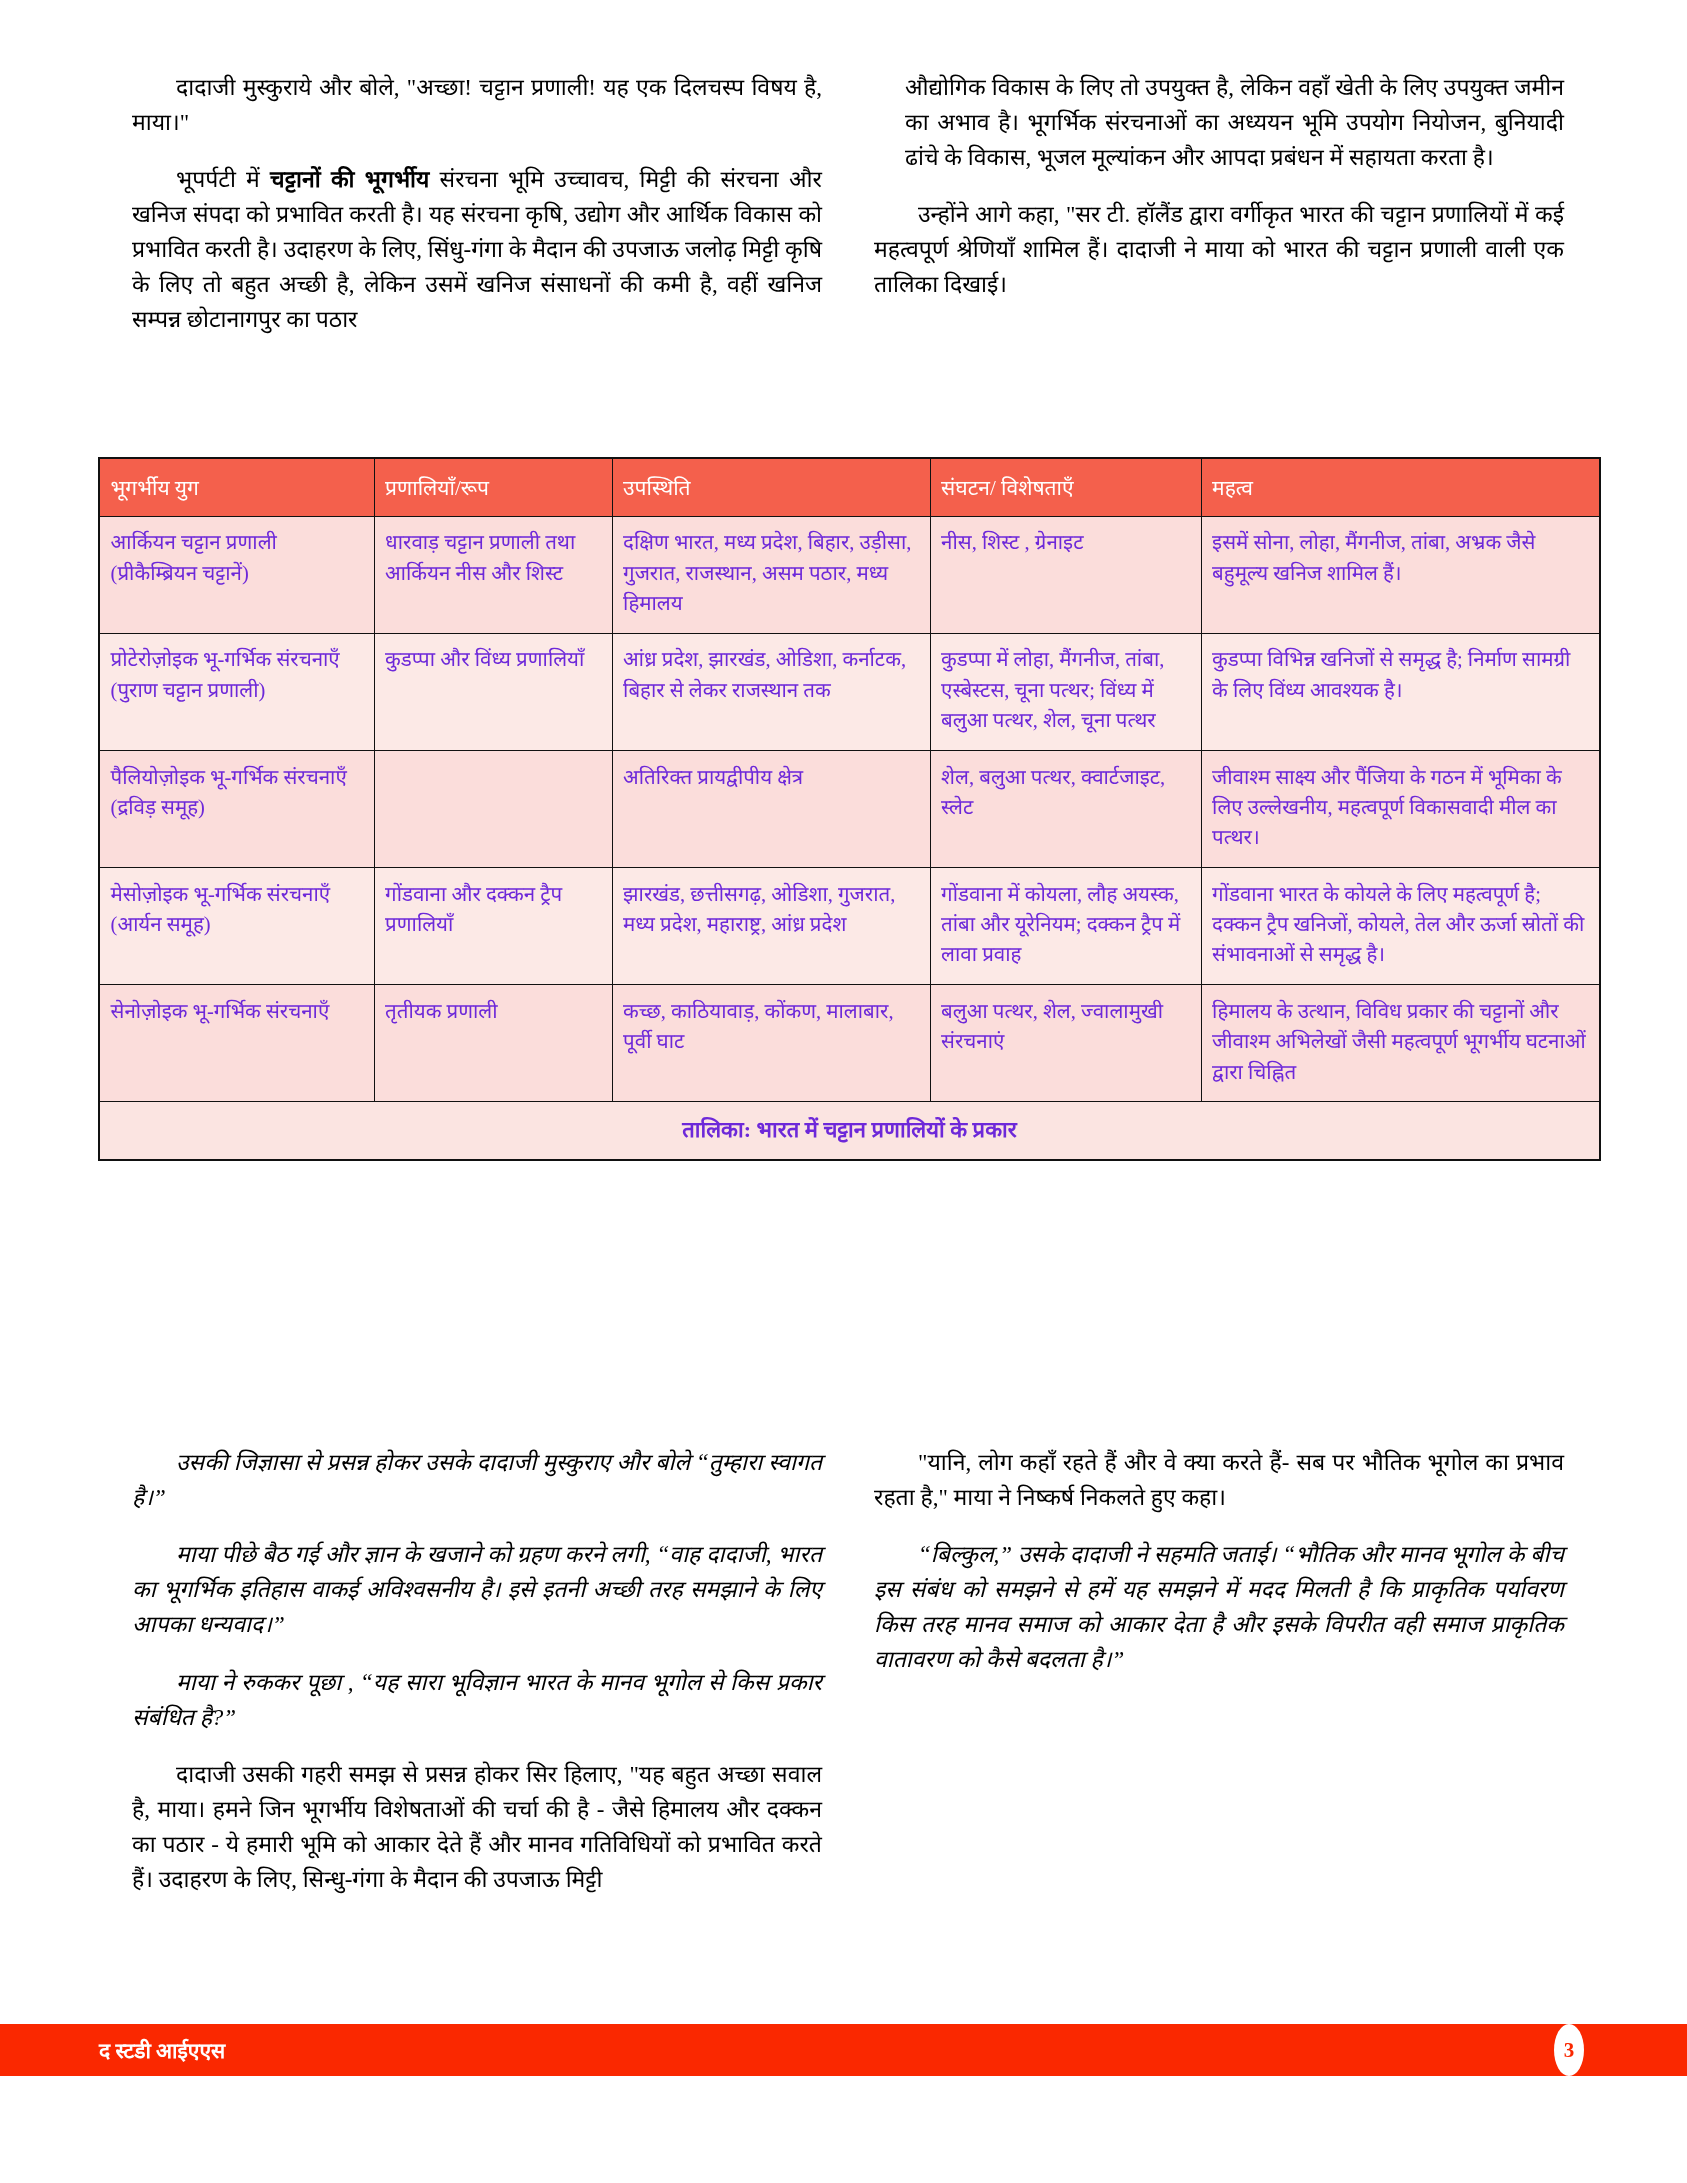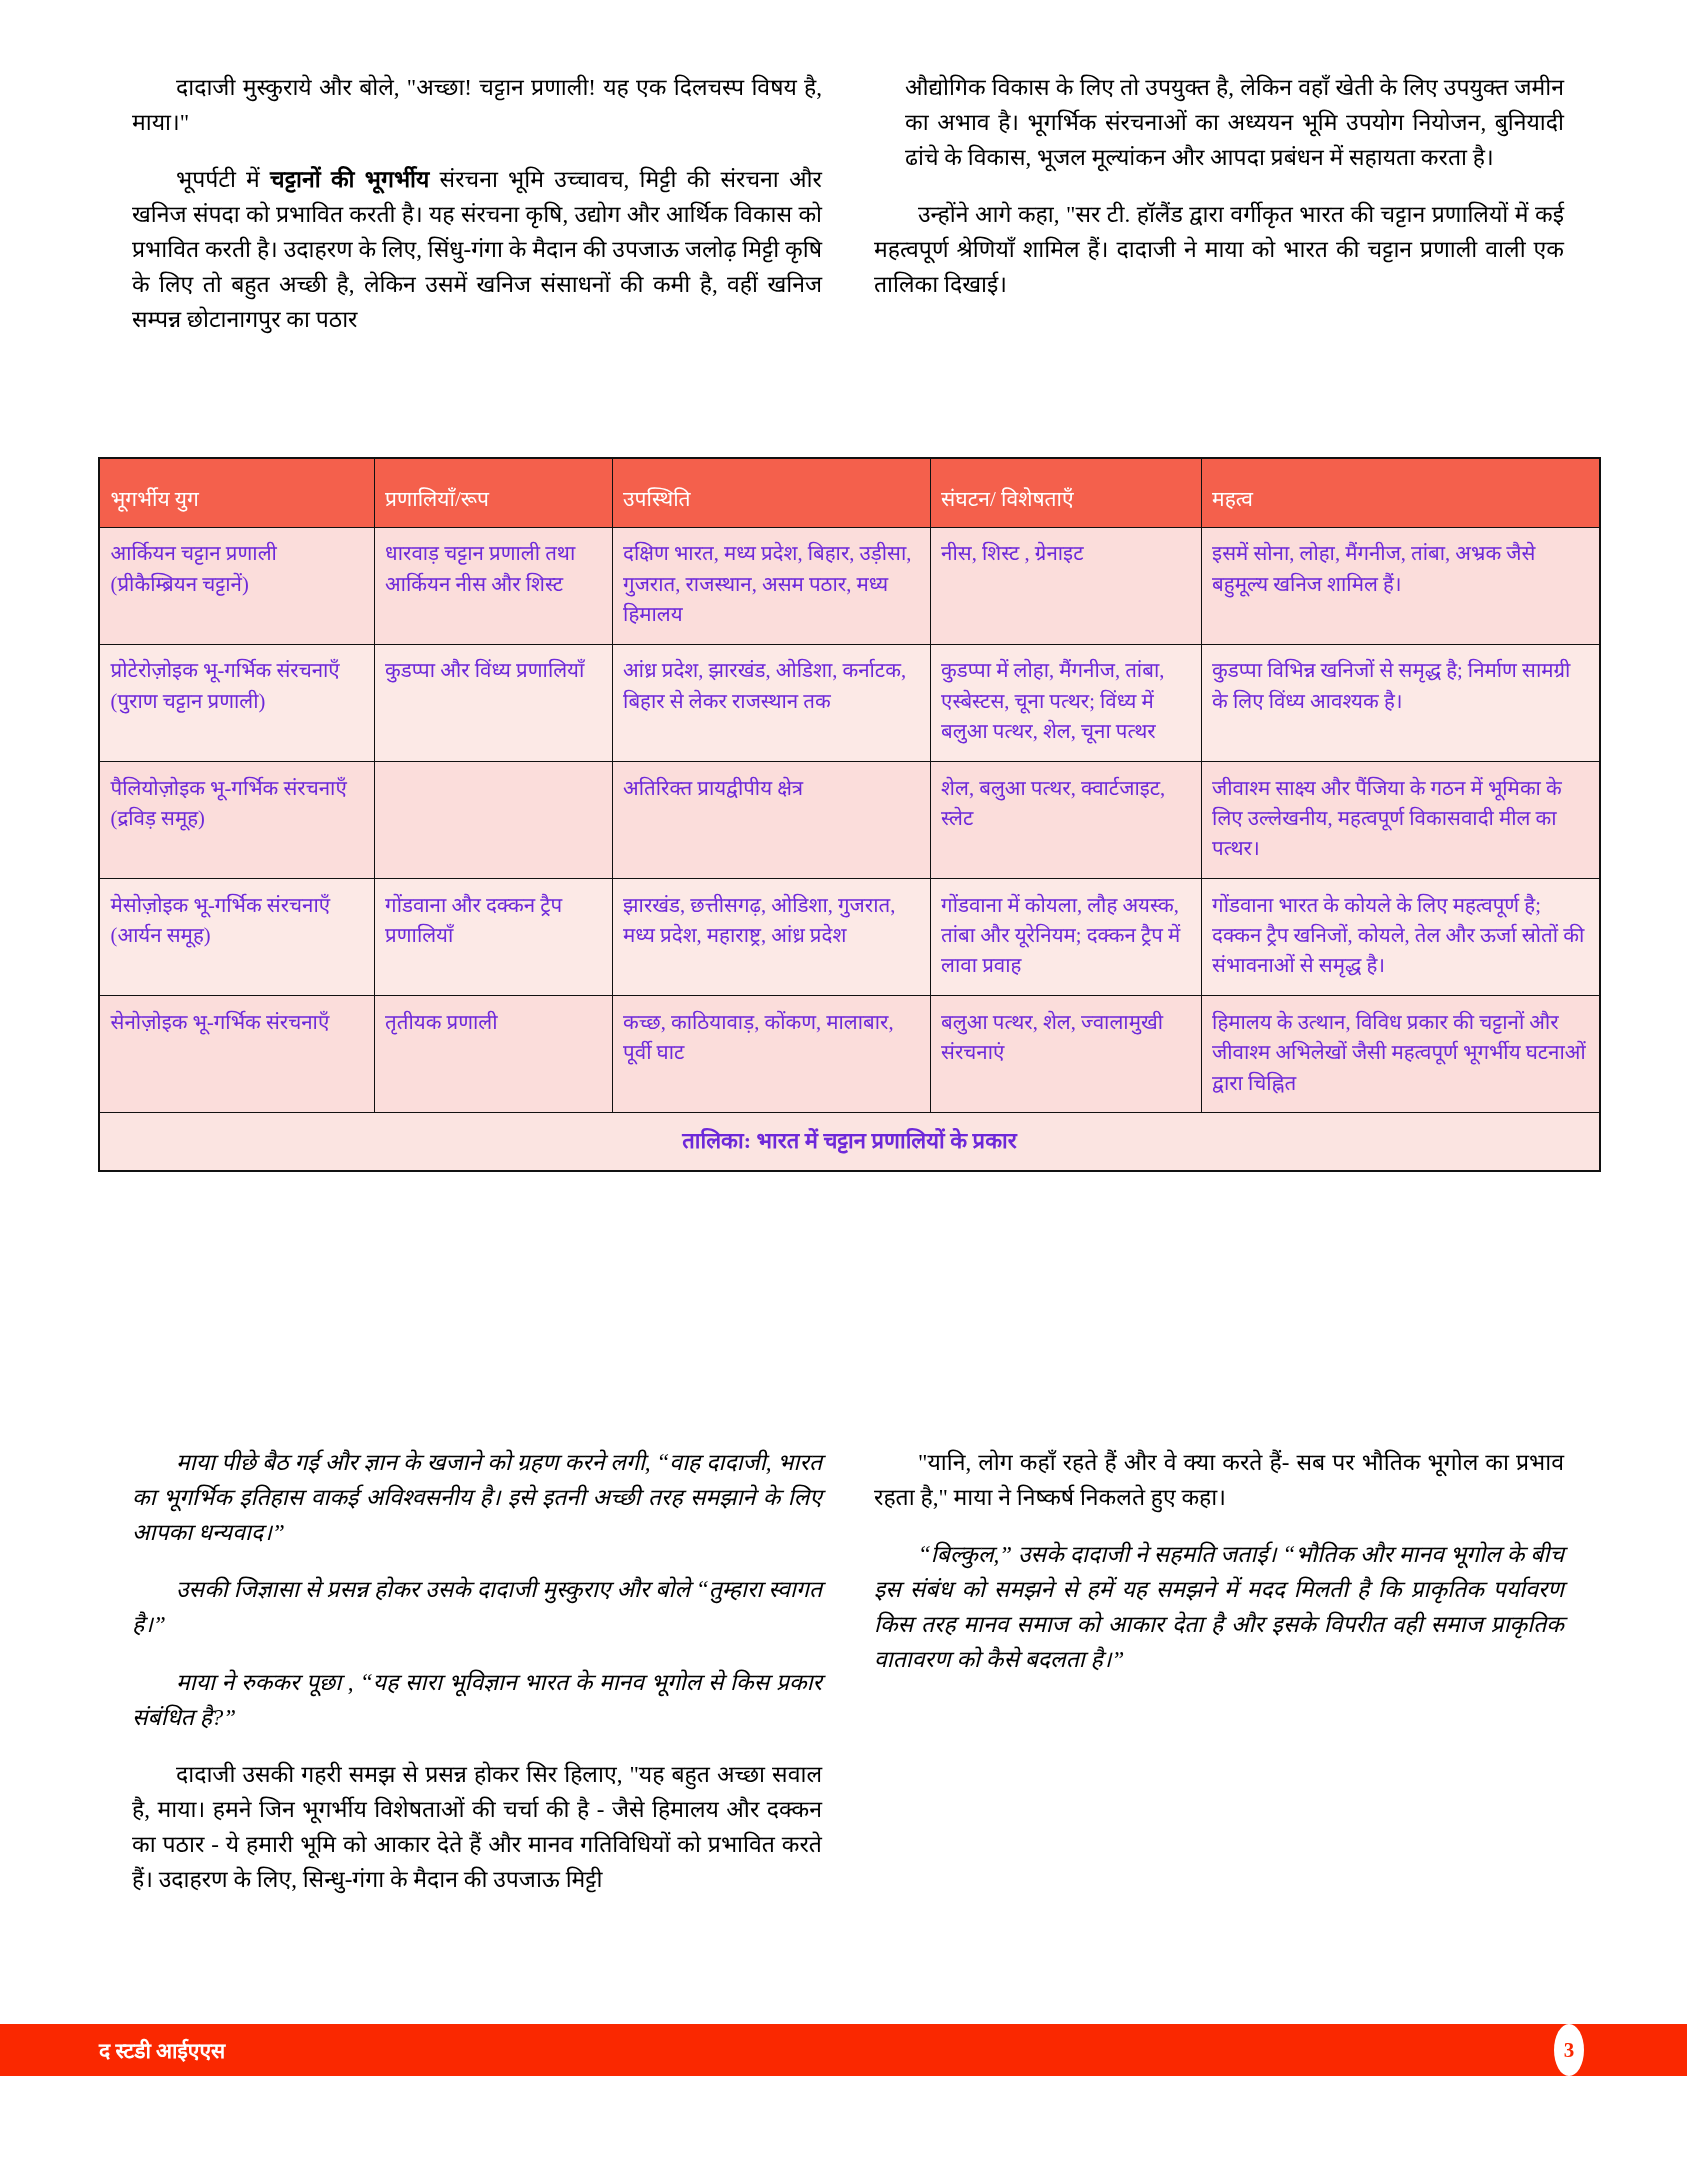--- a/index.html
+++ b/index.html
@@ -72,21 +72,21 @@
     line-height: 1.48;
     color: #6d28d9;
   }
   table.rocktable thead th {
     background: #f4604c;
     color: #ffffff;
     font-weight: normal;
     text-align: left;
     height: 41px;
     vertical-align: middle;
-    padding-top: 20px;
+    padding-top: 9px;
     padding-bottom: 6.6px;
     font-size: 21px;
   }
   table.rocktable tbody tr.shade-a td { background: #fbdddb; }
   table.rocktable tbody tr.shade-b td { background: #fce9e6; }
   table.rocktable tfoot td {
     background: #fbe4e1;
     text-align: center;
     font-weight: bold;
     font-size: 22px;
@@ -213,22 +213,22 @@
       <tfoot>
         <tr>
           <td colspan="5">तालिका: भारत में चट्टान प्रणालियों के प्रकार</td>
         </tr>
       </tfoot>
     </table>
   </div>
 
   <div class="cols" style="top: 1446px;">
     <div class="col">
+      <p class="para ital">उसकी जिज्ञासा से प्रसन्न होकर उसके दादाजी मुस्कुराए और बोले “तुम्हारा स्वागत है।”</p>
       <p class="para ital">माया पीछे बैठ गई और ज्ञान के खजाने को ग्रहण करने लगी, “वाह दादाजी, भारत का भूगर्भिक इतिहास वाकई अविश्वसनीय है। इसे इतनी अच्छी तरह समझाने के लिए आपका धन्यवाद।”</p>
-      <p class="para ital">उसकी जिज्ञासा से प्रसन्न होकर उसके दादाजी मुस्कुराए और बोले “तुम्हारा स्वागत है।”</p>
       <p class="para ital">माया ने रुककर पूछा , “यह सारा भूविज्ञान भारत के मानव भूगोल से किस प्रकार संबंधित है?”</p>
       <p class="para">दादाजी उसकी गहरी समझ से प्रसन्न होकर सिर हिलाए, "यह बहुत अच्छा सवाल है, माया। हमने जिन भूगर्भीय विशेषताओं की चर्चा की है - जैसे हिमालय और दक्कन का पठार - ये हमारी भूमि को आकार देते हैं और मानव गतिविधियों को प्रभावित करते हैं। उदाहरण के लिए, सिन्धु-गंगा के मैदान की उपजाऊ मिट्टी</p>
     </div>
     <div class="col">
       <p class="para">"यानि, लोग कहाँ रहते हैं और वे क्या करते हैं- सब पर भौतिक भूगोल का प्रभाव रहता है," माया ने निष्कर्ष निकलते हुए कहा।</p>
       <p class="para ital">“बिल्कुल,” उसके दादाजी ने सहमति जताई। “भौतिक और मानव भूगोल के बीच इस संबंध को समझने से हमें यह समझने में मदद मिलती है कि प्राकृतिक पर्यावरण किस तरह मानव समाज को आकार देता है और इसके विपरीत वही समाज प्राकृतिक वातावरण को कैसे बदलता है।”</p>
     </div>
   </div>
 
   <div class="footer-bar">

